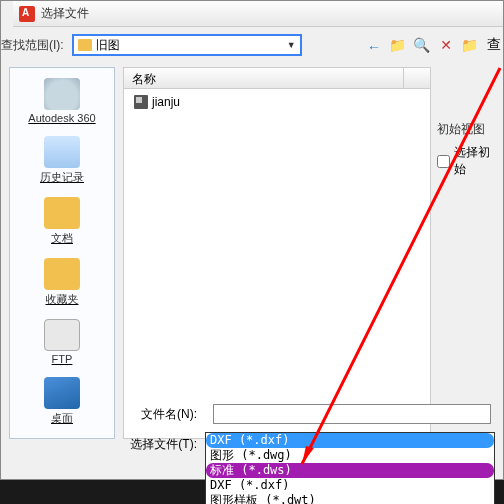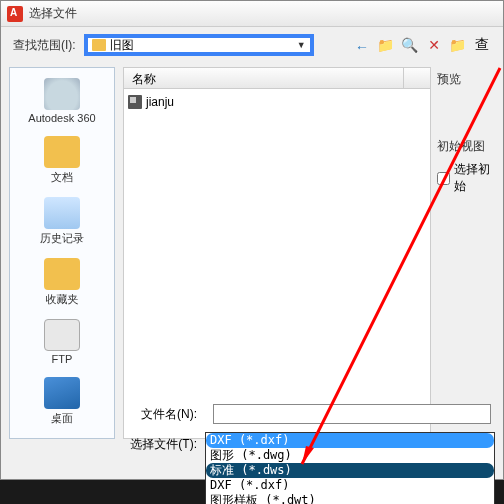--- a/index.html
+++ b/index.html
@@ -1,59 +1,59 @@
 <!DOCTYPE html>
 <html><head>
 <meta charset="utf-8">
 <style>
 * { box-sizing: border-box; margin: 0; padding: 0; font-family: "Microsoft YaHei", SimSun, sans-serif; font-size: 12px; }
 body { width: 504px; height: 504px; background: #1a1a1a; overflow: hidden; position: relative; }
 .dialog { position: absolute; top: 0; left: 0; width: 504px; height: 480px; background: #f0f0f0; border: 1px solid #888; }
-.titlebar { height: 26px; background: linear-gradient(#fdfdfd,#e8e8e8); border-bottom: 1px solid #ccc; display: flex; align-items: center; padding: 12px 6px; gap: 6px; }
+.titlebar { height: 26px; background: linear-gradient(#fdfdfd,#e8e8e8); border-bottom: 1px solid #ccc; display: flex; align-items: center; padding: 12px 6px; gap: 6px; margin-left: 12px; }
 .titlebar .app-icon { width: 16px; height: 16px; background: #d32; border-radius: 2px; position: relative; }
 .titlebar .app-icon::after { content: "A"; color: #fff; font-size: 10px; font-weight: bold; position: absolute; top: 1px; left: 3px; }
 .titlebar .title { color: #333; }
-.toolbar { height: 36px; display: flex; align-items: center; padding: 4px 12px; gap: 8px; }
+.toolbar { height: 36px; display: flex; align-items: center; padding: 4px 0; gap: 8px; }
 .toolbar .label { color: #333; }
-.toolbar .dropdown { flex: 0 0 230px; height: 22px; background: #fff; border: 4px solid #3b82f6; display: flex; align-items: center; padding: 0 4px; gap: 4px; }
+.toolbar .dropdown { flex: 0 0 230px; height: 22px; background: #fff; border: 2px solid #3b82f6; display: flex; align-items: center; padding: 0 4px; gap: 4px; }
 .toolbar .dropdown .folder-ico { width: 14px; height: 12px; background: #f2c04e; border-radius: 1px; }
 .toolbar .dropdown .chev { margin-left: auto; font-size: 9px; color: #333; }
 .toolbar .nav-icons { display: flex; gap: 6px; margin-left: auto; }
 .nav-ico { width: 18px; height: 18px; display: flex; align-items: center; justify-content: center; font-size: 14px; cursor: pointer; }
 .content { display: flex; height: 380px; }
 .sidebar { width: 106px; background: #fafcff; border: 1px solid #b8c8d8; margin: 4px 0 4px 8px; padding: 6px 4px; display: flex; flex-direction: column; gap: 4px; align-items: center; overflow: hidden; }
-.side-item { width: 92px; display: flex; flex-direction: column; align-items: center; gap: 2px; padding: 4px 0; cursor: pointer; }
+.side-item { width: 92px; display: flex; flex-direction: column; align-items: center; gap: 2px; padding: 4px 0; cursor: pointer; text-decoration: underline; }
 .side-item .ico { width: 36px; height: 32px; border-radius: 4px; }
 .side-item .lbl { color: #333; font-size: 11px; text-align: center; white-space: nowrap; }
 .cloud-ico { background: radial-gradient(ellipse at 50% 60%, #c8d8e0 60%, #a0b0c0 100%); border-radius: 50%; }
 .clock-ico { background: linear-gradient(#cfe6ff,#a0c8f0); position: relative; }
 .folder-big { background: #f2c04e; border-radius: 3px; }
 .ftp-ico { background: #e8e8e8; border: 1px solid #aaa; border-radius: 3px; }
 .desk-ico { background: linear-gradient(160deg,#4a90d9,#2266aa); }
 .open-folder { background: linear-gradient(#f2c04e,#e0a030); border-radius: 3px 3px 0 0; }
 .filepane { flex: 1; margin: 4px 0 4px 8px; display: flex; flex-direction: column; }
 .file-header { height: 22px; background: linear-gradient(#fdfdfd,#e8e8e8); border: 1px solid #ccc; display: flex; }
 .file-header .col { padding: 3px 8px; border-right: 1px solid #ccc; }
-.file-list { flex: 1; background: #fff; border: 1px solid #ccc; border-top: none; padding: 4px 4px; }
+.file-list { flex: 1; background: #fff; border: 1px solid #ccc; border-top: none; padding: 4px 10px; }
 .file-row { display: flex; align-items: center; gap: 4px; height: 18px; }
 .dxf-ico { width: 14px; height: 14px; background: #555; border-radius: 1px; position: relative; }
 .dxf-ico::after { content: ""; position: absolute; top: 2px; left: 2px; width: 6px; height: 6px; background: #ccc; }
 .rightpane { width: 72px; margin: 4px 0 4px 0; padding: 4px 6px; background: #f0f0f0; }
 .rightpane .sec { margin-bottom: 40px; }
 .rightpane .sec .h { color: #333; margin-bottom: 6px; }
 .rightpane .checkbox-row { display: flex; align-items: center; gap: 4px; }
 .rightpane input[type=checkbox] { width: 13px; height: 13px; }
 .bottombar { position: absolute; left: 120px; bottom: 18px; width: 370px; }
 .field-row { display: flex; align-items: center; gap: 16px; height: 26px; margin-bottom: 4px; }
 .field-row .flabel { width: 76px; text-align: right; }
 .field-row .combo { flex: 1; height: 20px; background: #fff; border: 1px solid #888; position: relative; }
 .dropdown-list { position: absolute; left: 205px; top: 432px; width: 290px; background: #fff; border: 1px solid #333; z-index: 10; }
 .dropdown-list .opt { height: 15px; padding: 0 4px; font-family: SimSun, monospace; font-size: 12px; line-height: 15px; white-space: pre; border-radius: 7px; }
 .dropdown-list .opt.sel-blue { background: #3399ff; color: #fff; }
-.dropdown-list .opt.sel-dark { background: #0c4a6e; color: #fff; }
+.dropdown-list .opt.sel-dark { background: #a21caf; color: #fff; }
 .arrow { position: absolute; pointer-events: none; z-index: 20; }
 </style>
 </head>
 <body>
 
 <div class="dialog">
 
   <div class="titlebar">
     <div class="app-icon"></div>
     <div class="title">选择文件</div>
@@ -77,26 +77,26 @@
   </div>
 
   <div class="content">
 
     <div class="sidebar">
       <div class="side-item">
         <div class="ico cloud-ico"></div>
         <div class="lbl">Autodesk 360</div>
       </div>
       <div class="side-item">
+        <div class="ico clock-ico"></div>
+        <div class="lbl">历史记录</div>
+      </div>
+      <div class="side-item">
         <div class="ico folder-big"></div>
         <div class="lbl">文档</div>
-      </div>
-      <div class="side-item">
-        <div class="ico clock-ico"></div>
-        <div class="lbl">历史记录</div>
       </div>
       <div class="side-item">
         <div class="ico folder-big"></div>
         <div class="lbl">收藏夹</div>
       </div>
       <div class="side-item">
         <div class="ico ftp-ico"></div>
         <div class="lbl">FTP</div>
       </div>
       <div class="side-item">
@@ -114,23 +114,20 @@
       </div>
       <div class="file-list">
         <div class="file-row">
           <span class="dxf-ico"></span>
           <span>jianju</span>
         </div>
       </div>
     </div>
 
     <div class="rightpane">
-      <div class="sec">
-        <div class="h">预览</div>
-      </div>
       <div class="sec" style="margin-top:50px">
         <div class="h">初始视图</div>
         <div class="checkbox-row">
           <input type="checkbox" style="">
           <span>选择初始</span>
         </div>
       </div>
     </div>
 
   </div>

